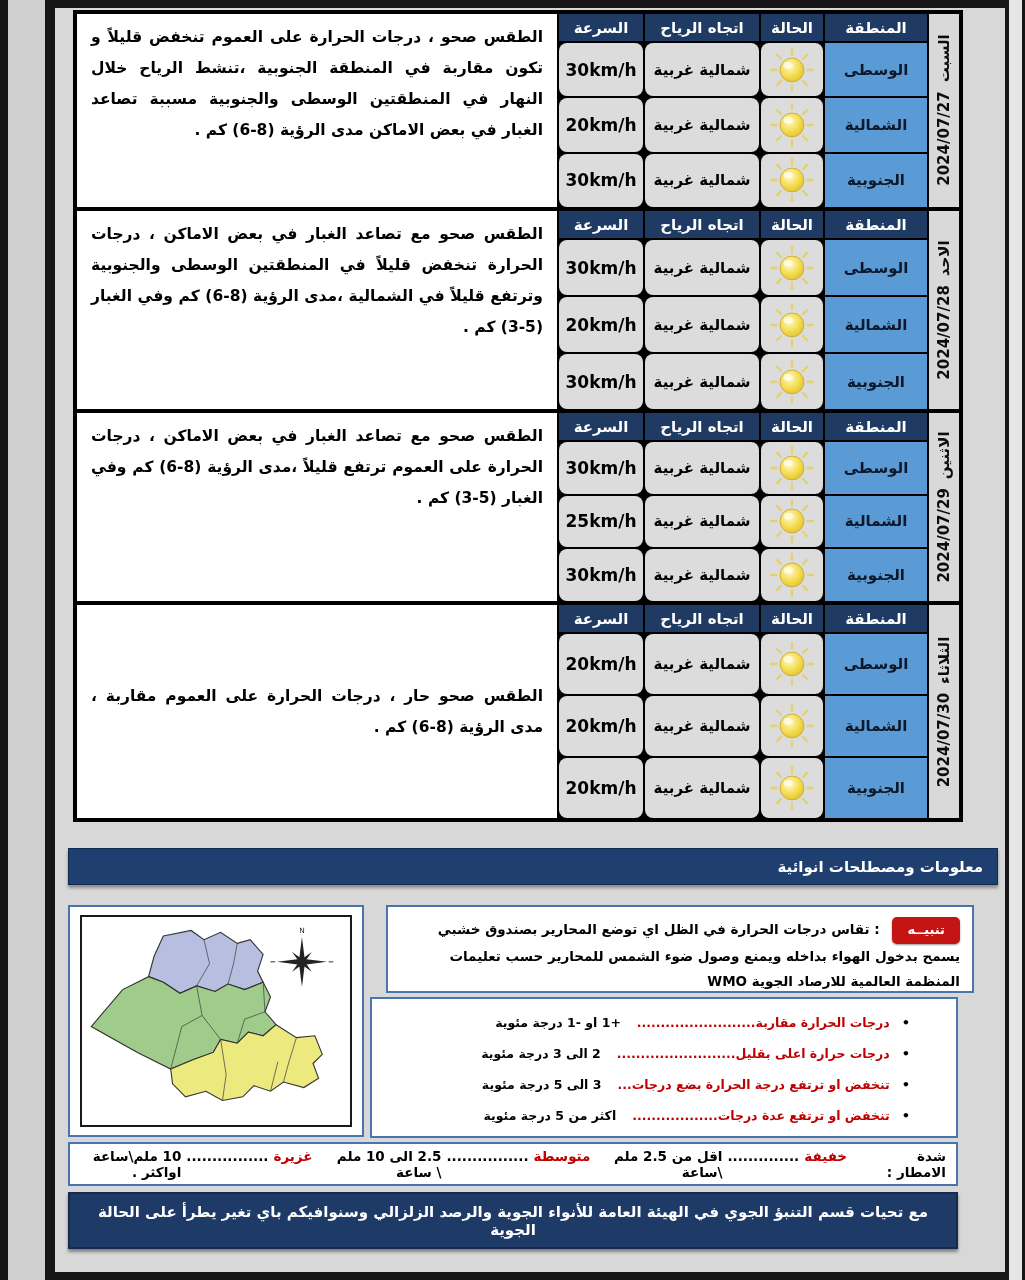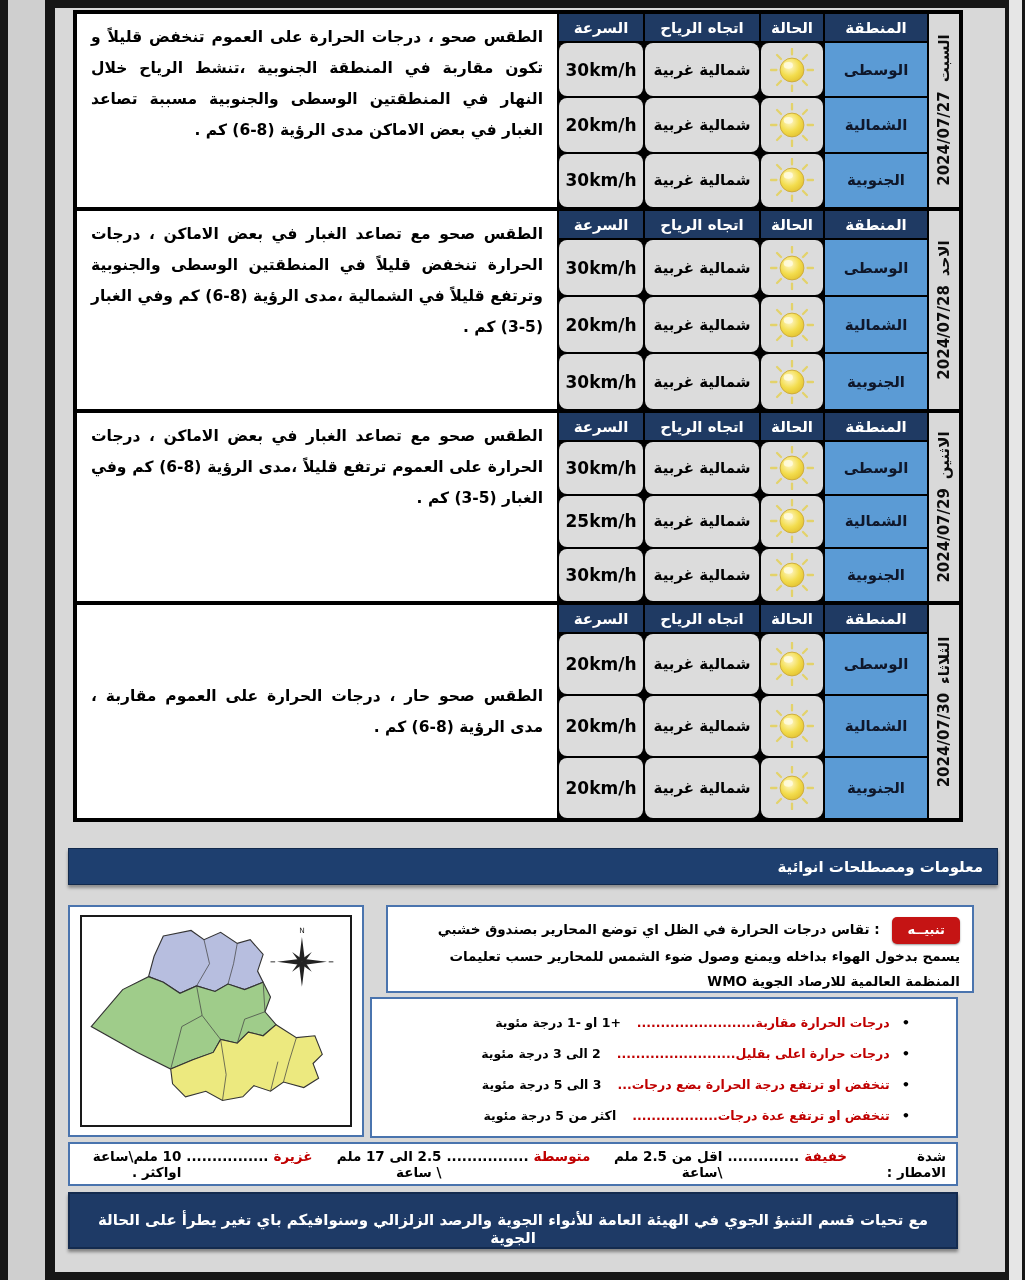--- a/index.html
+++ b/index.html
@@ -57,21 +57,21 @@
   .red { color:#c00000; }
   .term-row .val { margin-right:16px; }
   .rainbox { position:absolute; left:13px; top:1134px; width:890px; height:44px;
              background:#fff; border:2px solid #4a74ae; direction:rtl;
              display:flex; align-items:center; gap:20px; padding:0 10px;
              font-size:13.5px; font-weight:bold; color:#000; }
   .rain-item { display:inline-flex; direction:rtl; gap:5px; }
   .footbar { position:absolute; left:13px; top:1184px; width:890px; height:57px;
              background:#1e3a66; border:2px solid #142b4f; box-shadow:0 3px 3px rgba(0,0,0,.4);
              color:#fff; font-weight:bold; font-size:15px; direction:rtl;
-             display:flex; align-items:flex-end; justify-content:center; text-align:center; padding:0 20px; }
+             display:flex; align-items:center; justify-content:center; text-align:center; padding:0 20px; }
 </style>
 </head>
 <body>
 
 <svg width="0" height="0" style="position:absolute">
   <defs>
     <radialGradient id="sunGrad" cx="40%" cy="35%" r="75%">
       <stop offset="0%" stop-color="#fff8cf"></stop>
       <stop offset="55%" stop-color="#f3dd4e"></stop>
       <stop offset="100%" stop-color="#e0bd2b"></stop>
@@ -476,21 +476,21 @@
   <div class="rainbox">
     <span>شدة الامطار :</span>
     <span class="rain-item">
       <span class="red">خفيفة</span>
       <span>..............</span>
       <span>اقل من 2.5  ملم \ساعة</span>
     </span>
     <span class="rain-item">
       <span class="red">متوسطة</span>
       <span>................</span>
-      <span>2.5 الى 17 ملم \ ساعة</span>
+      <span>2.5 الى 10 ملم \ ساعة</span>
     </span>
     <span class="rain-item">
       <span class="red">غزيرة</span>
       <span>................</span>
       <span>10 ملم\ساعة اواكثر .</span>
     </span>
   </div>
 
   <div class="footbar">
     <span>مع تحيات قسم التنبؤ الجوي في الهيئة العامة للأنواء الجوية والرصد الزلزالي وسنوافيكم  باي تغير يطرأ على الحالة الجوية</span>

